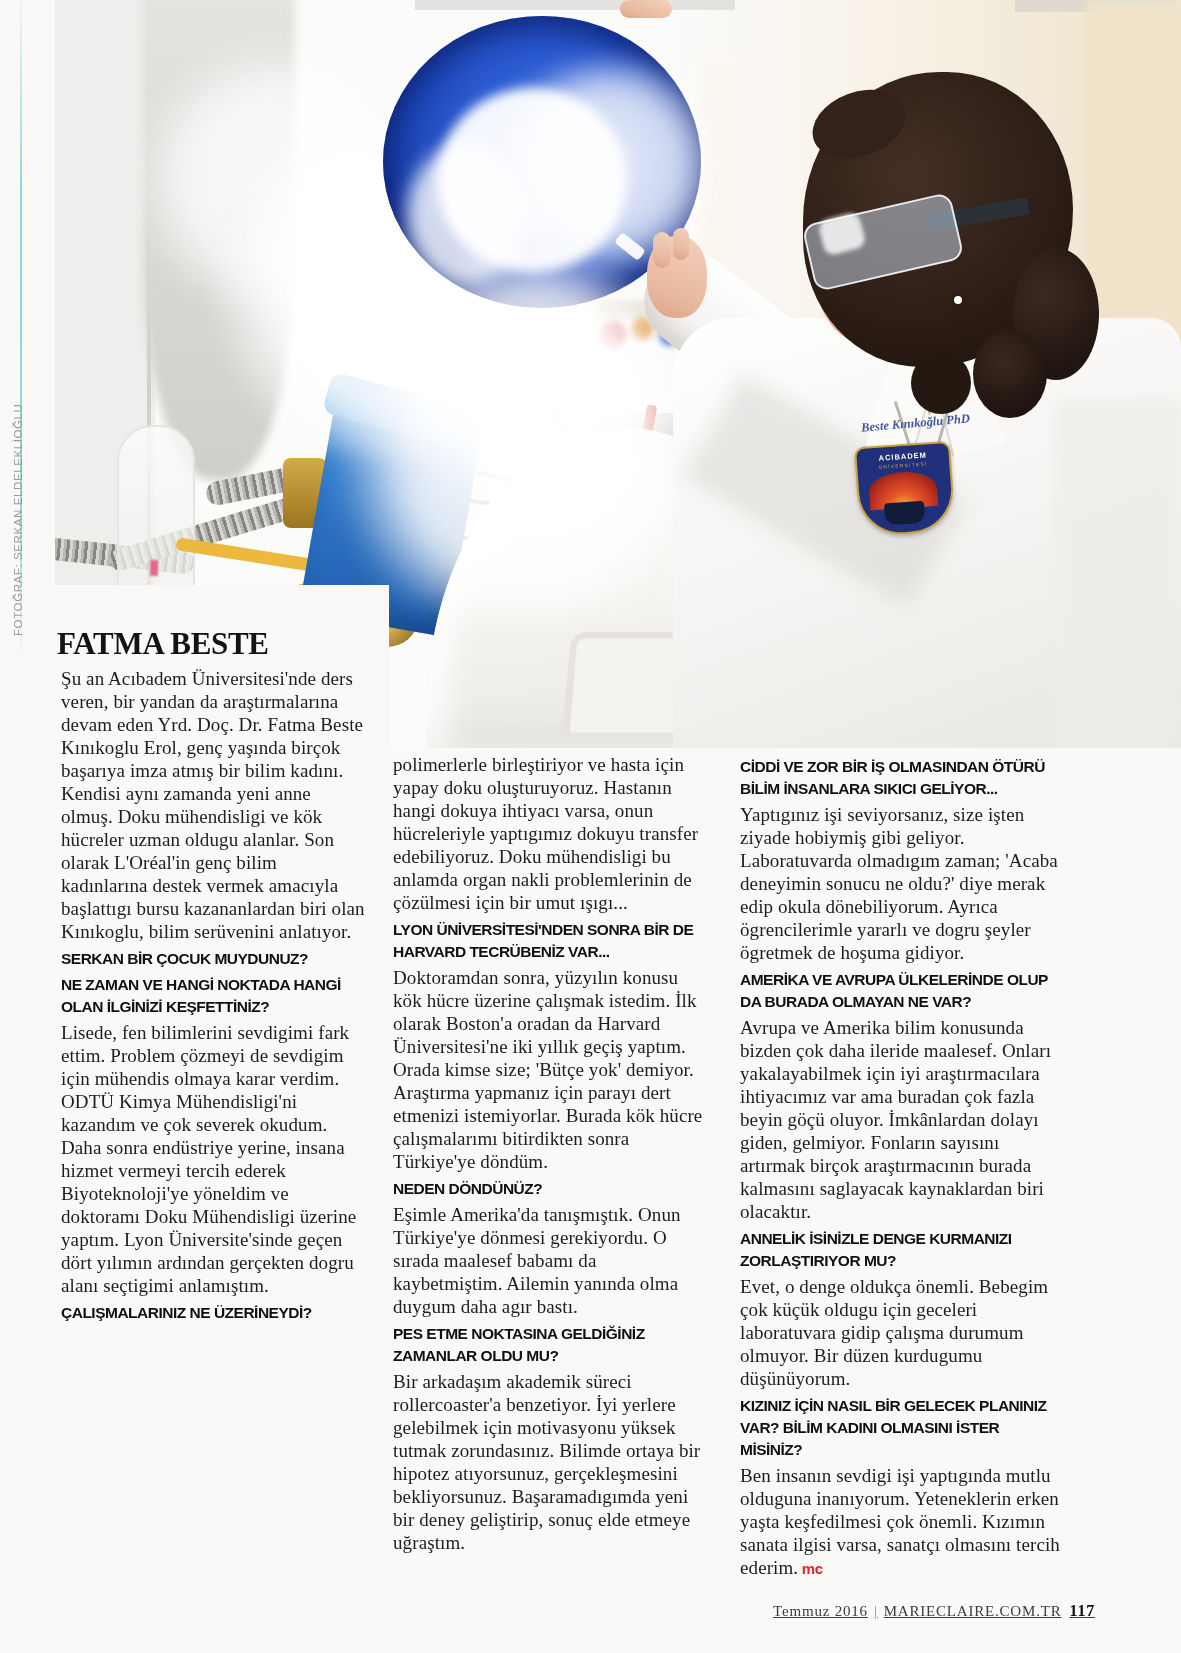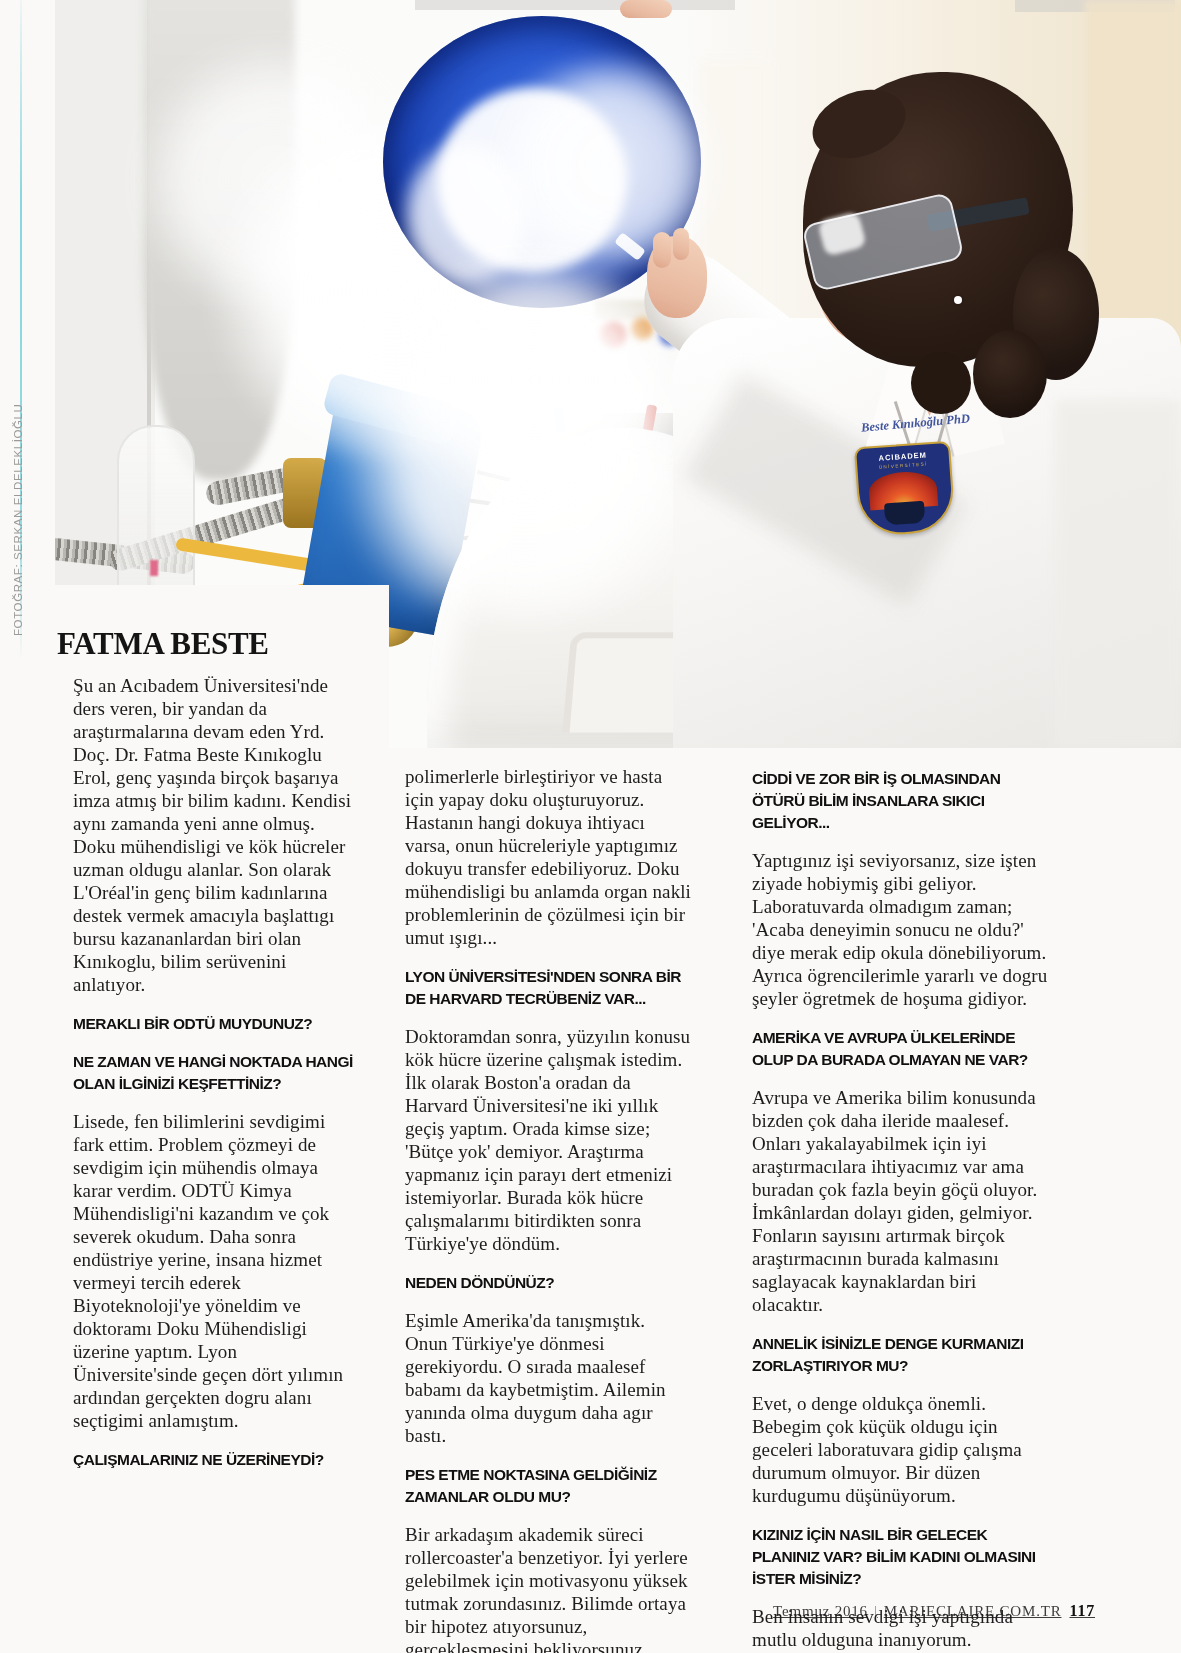--- a/index.html
+++ b/index.html
@@ -21,21 +21,21 @@
   .braid{background:repeating-linear-gradient(90deg,#b9b7b2 0 3px,#87857f 3px 6px,#d8d6d1 6px 9px);}
   .skin{background:linear-gradient(200deg,#f4d2bc,#e7b89e 70%,#dca389);}
   .fog{border-radius:50%;background:radial-gradient(circle,rgba(255,255,255,.97) 0%,rgba(255,255,255,.85) 45%,rgba(255,255,255,0) 72%);}
   
   .col{position:absolute;z-index:6;}
   .col1{left:57px;top:585px;width:313px;}
   .col2{left:389px;top:750px;width:318px;}
   .col3{left:736px;top:752px;width:332px;}
   h1.title{margin:44px 0 9px 0;font-family:"Liberation Serif",serif;font-weight:700;
     font-size:31px;line-height:.98;letter-spacing:-.3px;color:#141414;}
-  .col p{margin:16px;}
+  .col p{margin:4px;}
   .intro,.answer{font-size:19px;line-height:1.21;letter-spacing:.1px;color:#1d1d1d;}
   .q-head{font-family:"Liberation Sans",sans-serif;font-weight:700;font-size:15.5px;
     line-height:1.42;letter-spacing:-.5px;color:#101010;margin-top:1px;}
   .endmark{color:#e02326;font-family:"Liberation Sans",sans-serif;font-weight:700;font-size:15px;letter-spacing:-.5px;}
   .emb{font-family:"Liberation Serif",serif;font-style:italic;font-weight:700;
     font-size:12.5px;color:#42569e;white-space:nowrap;}
   .crest-word{font-family:"Liberation Sans",sans-serif;font-weight:700;color:#fff;
     font-size:7.5px;letter-spacing:1px;text-align:center;}
   .crest-sub{font-family:"Liberation Sans",sans-serif;color:#d8b550;font-size:4.5px;
     letter-spacing:1.5px;text-align:center;}
@@ -140,21 +140,21 @@
       <div style="left:24px;top:56px;width:40px;height:22px;background:#101c3a;border-radius:4px 4px 12px 12px;"></div>
     </div>
 
     <div style="left:0;top:585px;width:334px;height:163px;background:#faf9f7;"></div>
   </div>
 
   <div class="col col1">
     <h1 class="title"><span>FATMA BESTE</span><br></h1>
     <div>
         <p class="intro">Şu an Acıbadem Üniversitesi'nde ders veren, bir yandan da araştırmalarına devam eden Yrd. Doç. Dr. Fatma Beste Kınıkoglu Erol, genç yaşında birçok başarıya imza atmış bir bilim kadını. Kendisi aynı zamanda yeni anne olmuş. Doku mühendisligi ve kök hücreler uzman oldugu alanlar. Son olarak L'Oréal'in genç bilim kadınlarına destek vermek amacıyla başlattıgı bursu kazananlardan biri olan Kınıkoglu, bilim serüvenini anlatıyor.</p>
-        <p class="q-head">MERAKLI BİR ODTÜ MUYDUNUZ?</p>
+        <p class="q-head">SERKAN BİR ÇOCUK MUYDUNUZ?</p>
         <p class="q-head">NE ZAMAN VE HANGİ NOKTADA HANGİ OLAN İLGİNİZİ KEŞFETTİNİZ?</p>
         <p class="answer">Lisede, fen bilimlerini sevdigimi fark ettim. Problem çözmeyi de sevdigim için mühendis olmaya karar verdim. ODTÜ Kimya Mühendisligi'ni kazandım ve çok severek okudum. Daha sonra endüstriye yerine, insana hizmet vermeyi tercih ederek Biyoteknoloji'ye yöneldim ve doktoramı Doku Mühendisligi üzerine yaptım. Lyon Üniversite'sinde geçen dört yılımın ardından gerçekten dogru alanı seçtigimi anlamıştım.</p>
         <p class="q-head">ÇALIŞMALARINIZ NE ÜZERİNEYDİ?</p>
       </div>
   </div>
   <div class="col col3">
     <div>
         <p class="q-head">CİDDİ VE ZOR BİR İŞ OLMASINDAN ÖTÜRÜ BİLİM İNSANLARA SIKICI GELİYOR...</p>
         <p class="answer">Yaptıgınız işi seviyorsanız, size işten ziyade hobiymiş gibi geliyor. Laboratuvarda olmadıgım zaman; 'Acaba deneyimin sonucu ne oldu?' diye merak edip okula dönebiliyorum. Ayrıca ögrencilerimle yararlı ve dogru şeyler ögretmek de hoşuma gidiyor.</p>
         <p class="q-head">AMERİKA VE AVRUPA ÜLKELERİNDE OLUP DA BURADA OLMAYAN NE VAR?</p>

